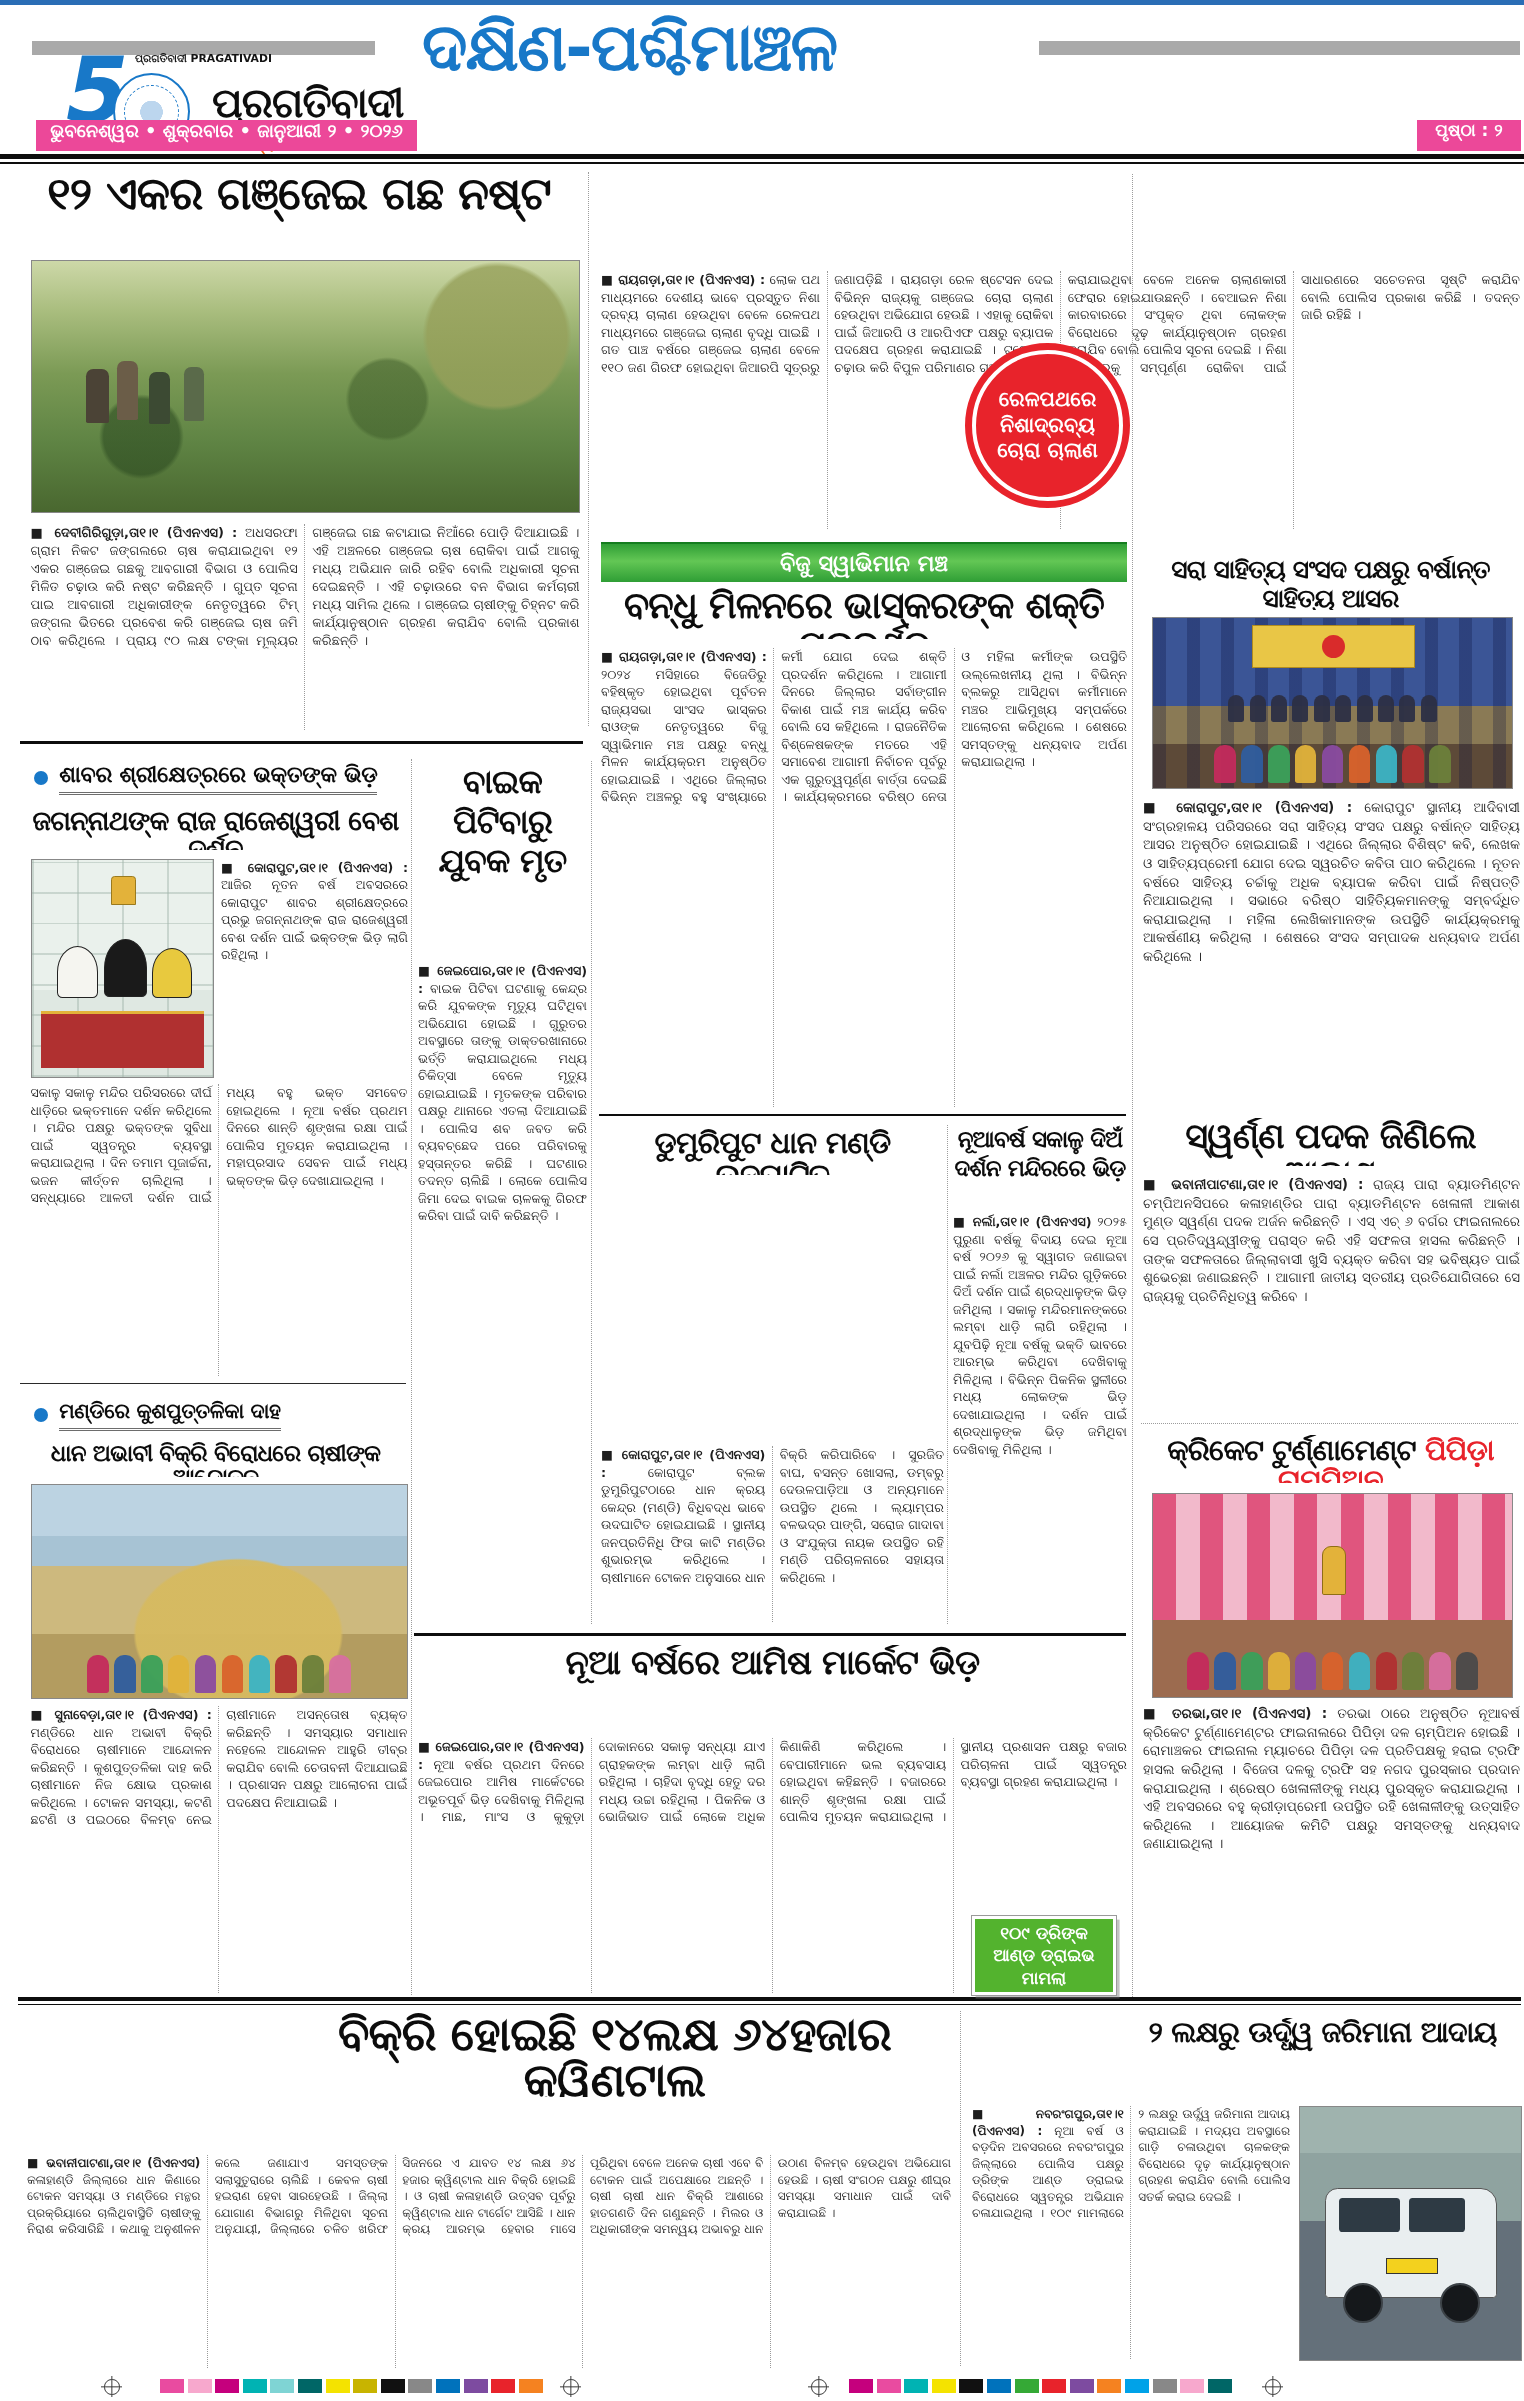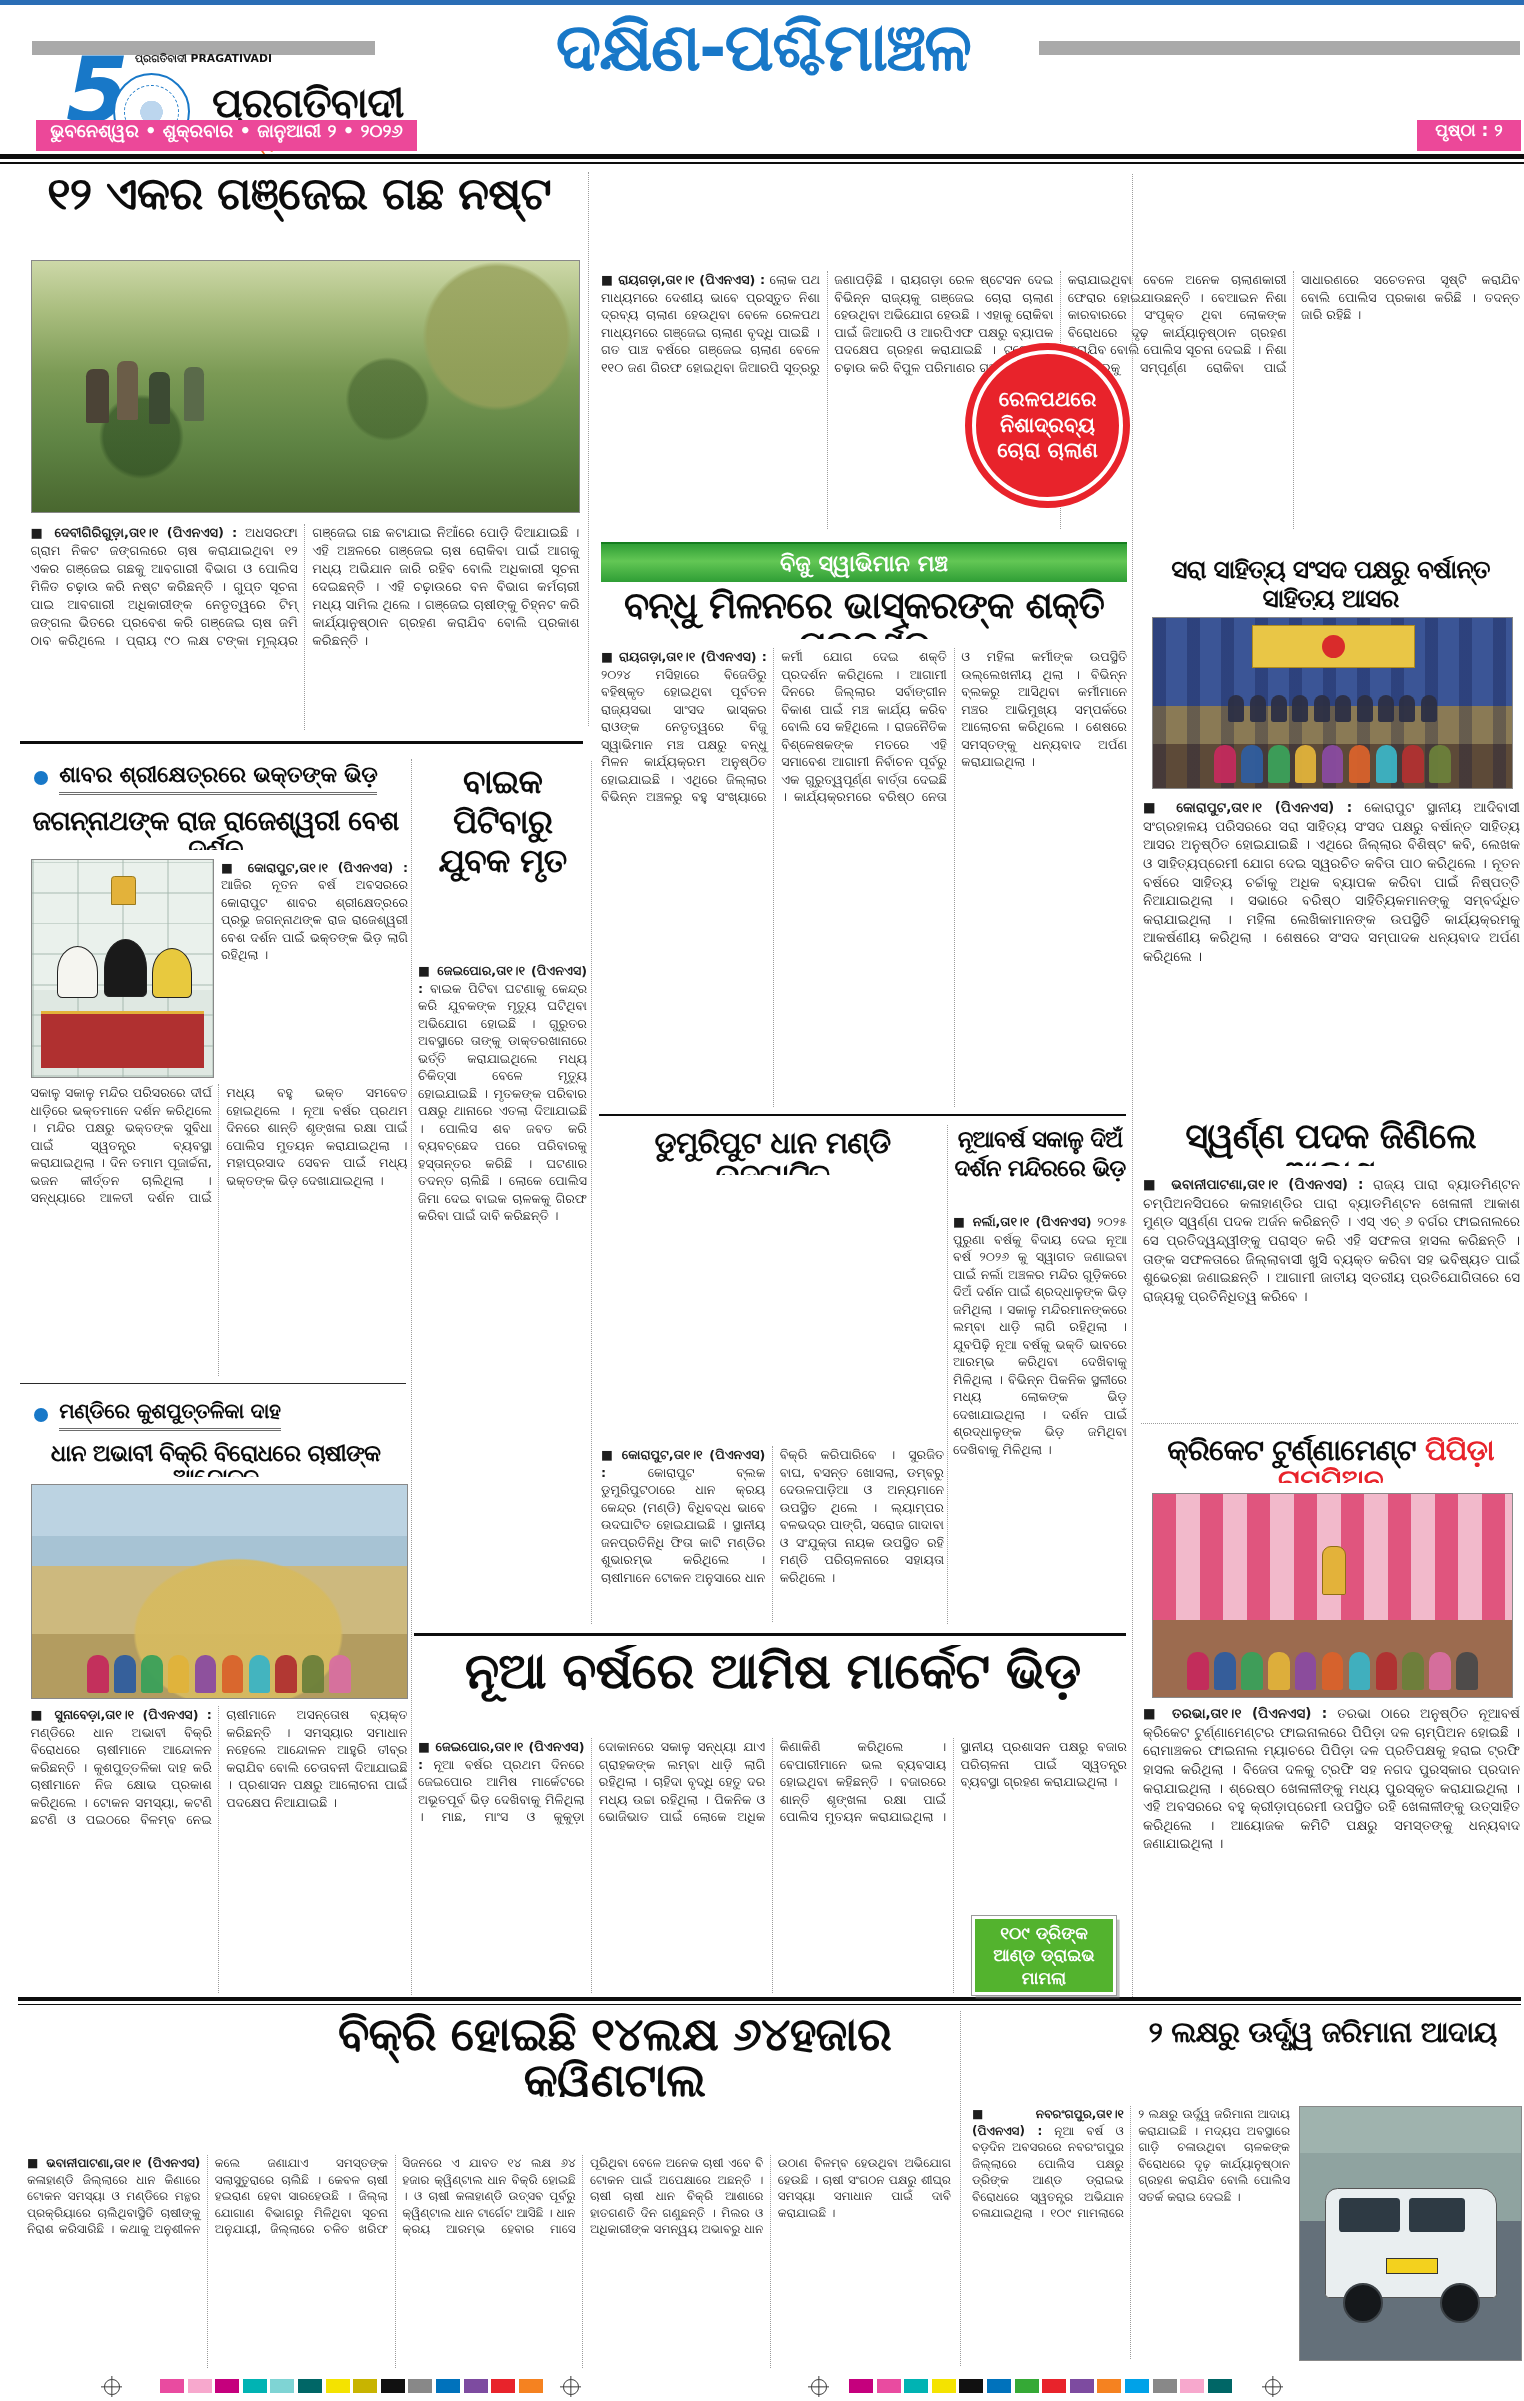--- a/index.html
+++ b/index.html
@@ -96,21 +96,21 @@
       </div>
     <div class="abs" style="left:135px;top:47px;font-size:10.8px;font-weight:700">ପ୍ରଗତିବାଦୀ PRAGATIVADI</div>
     <div class="abs" style="left:212px;top:74px;font-size:41px;font-weight:800;color:#0d0d0d;letter-spacing:-0.9px">ପ୍ରଗତିବାଦୀ</div>
     <div class="abs" style="left:75px;top:129px;font-size:10px;letter-spacing:2.7px;color:#1878c8;font-weight:700">YEARS</div>
     <div class="abs" style="left:135px;top:129px;font-size:17px;font-weight:700;color:#f26a1b">୫୪ ବର୍ଷରେ... ଯାତ୍ରା ଅବିରତ</div>
 
     <div class="abs datebar" style="left:36px;top:115px;width:381px;height:30.5px;font-size:18px">
       <span>ଭୁବନେଶ୍ୱର • ଶୁକ୍ରବାର • ଜାନୁଆରୀ ୨ • ୨୦୨୬</span>
     </div>
 
-    <div class="abs" style="left:422px;top:7.2px;width:682px;text-align:center;font-size:66px;font-weight:800;color:#1878c8;letter-spacing:-1.8px;line-height:1.05">ଦକ୍ଷିଣ-ପଶ୍ଚିମାଞ୍ଚଳ</div>
+    <div class="abs" style="left:422px;top:7.2px;width:682px;font-size:66px;font-weight:800;color:#1878c8;letter-spacing:-1.8px;line-height:1.05">ଦକ୍ଷିଣ-ପଶ୍ଚିମାଞ୍ଚଳ</div>
 
     <div class="abs datebar" style="left:1417px;top:115px;width:104px;height:30.5px;font-size:17px">
       <span>ପୃଷ୍ଠା : ୨</span>
     </div>
   </div>
 
   <div class="hrule" style="left:0;top:154px;width:1525px;height:4.5px"></div>
   <div class="hrule" style="left:0;top:162px;width:1525px;height:1.8px"></div>
 
   <div class="abs hl" style="left:20px;top:170px;width:558px;height:77px;font-size:45px">୧୨ ଏକର ଗଞ୍ଜେଇ ଗଛ ନଷ୍ଟ</div>
@@ -279,21 +279,21 @@
         <span style="background: rgb(107, 127, 58);"></span>
         <span style="background: rgb(216, 111, 160);"></span>
       </div>
   </div>
   <div class="abs body-text cols2" style="left:30.5px;top:1706px;width:377px;height:287px;font-size:12.7px">
     <span class="byline">■ ସୁନାବେଡ଼ା,ତା୧।୧ (ପିଏନଏସ) :</span>
     <span>ମଣ୍ଡିରେ ଧାନ ଅଭାବୀ ବିକ୍ରି ବିରୋଧରେ ଚାଷୀମାନେ ଆନ୍ଦୋଳନ କରିଛନ୍ତି । କୁଶପୁତ୍ତଳିକା ଦାହ କରି ଚାଷୀମାନେ ନିଜ କ୍ଷୋଭ ପ୍ରକାଶ କରିଥିଲେ । ଟୋକନ ସମସ୍ୟା, କଟଣି ଛଟଣି ଓ ପଇଠରେ ବିଳମ୍ବ ନେଇ ଚାଷୀମାନେ ଅସନ୍ତୋଷ ବ୍ୟକ୍ତ କରିଛନ୍ତି । ସମସ୍ୟାର ସମାଧାନ ନହେଲେ ଆନ୍ଦୋଳନ ଆହୁରି ତୀବ୍ର କରାଯିବ ବୋଲି ଚେତାବନୀ ଦିଆଯାଇଛି । ପ୍ରଶାସନ ପକ୍ଷରୁ ଆଲୋଚନା ପାଇଁ ପଦକ୍ଷେପ ନିଆଯାଇଛି ।</span>
   </div>
 
   <div class="hrule" style="left:414px;top:1633px;width:712px;height:2.7px"></div>
-  <div class="abs hl" style="left:418px;top:1645px;width:709px;height:81px;font-size:50px">ନୂଆ ବର୍ଷରେ ଆମିଷ ମାର୍କେଟ ଭିଡ଼</div>
+  <div class="abs hl" style="left:418px;top:1645px;width:709px;height:81px;font-size:34px">ନୂଆ ବର୍ଷରେ ଆମିଷ ମାର୍କେଟ ଭିଡ଼</div>
   <div class="abs body-text cols4" style="left:418px;top:1738px;width:709px;height:255px;font-size:12.7px">
     <span class="byline">■ ଜେଇପୋର,ତା୧।୧ (ପିଏନଏସ) :</span>
     <span>ନୂଆ ବର୍ଷର ପ୍ରଥମ ଦିନରେ ଜେଇପୋର ଆମିଷ ମାର୍କେଟରେ ଅଭୂତପୂର୍ବ ଭିଡ଼ ଦେଖିବାକୁ ମିଳିଥିଲା । ମାଛ, ମାଂସ ଓ କୁକୁଡ଼ା ଦୋକାନରେ ସକାଳୁ ସନ୍ଧ୍ୟା ଯାଏ ଗ୍ରାହକଙ୍କ ଲମ୍ବା ଧାଡ଼ି ଲାଗି ରହିଥିଲା । ଚାହିଦା ବୃଦ୍ଧି ହେତୁ ଦର ମଧ୍ୟ ଉଚ୍ଚା ରହିଥିଲା । ପିକନିକ ଓ ଭୋଜିଭାତ ପାଇଁ ଲୋକେ ଅଧିକ କିଣାକିଣି କରିଥିଲେ । ବେପାରୀମାନେ ଭଲ ବ୍ୟବସାୟ ହୋଇଥିବା କହିଛନ୍ତି । ବଜାରରେ ଶାନ୍ତି ଶୃଙ୍ଖଳା ରକ୍ଷା ପାଇଁ ପୋଲିସ ମୁତୟନ କରାଯାଇଥିଲା । ସ୍ଥାନୀୟ ପ୍ରଶାସନ ପକ୍ଷରୁ ବଜାର ପରିଚାଳନା ପାଇଁ ସ୍ୱତନ୍ତ୍ର ବ୍ୟବସ୍ଥା ଗ୍ରହଣ କରାଯାଇଥିଲା ।</span>
   </div>
 
   <div class="hrule" style="left:18px;top:1997px;width:1503px;height:3.6px"></div>
   <div class="hrule" style="left:18px;top:2004px;width:1503px;height:0.9px"></div>
 
   <div class="abs hl" style="left:269px;top:2011px;width:691px;height:86px;font-size:46px;line-height:1.0">ବିକ୍ରି ହୋଇଛି ୧୪ଲକ୍ଷ ୬୪ହଜାର କ୍ୱିଣ୍ଟାଲ</div>
   <div class="abs body-text cols5" style="left:27px;top:2155px;width:924px;height:213px;font-size:12px">

